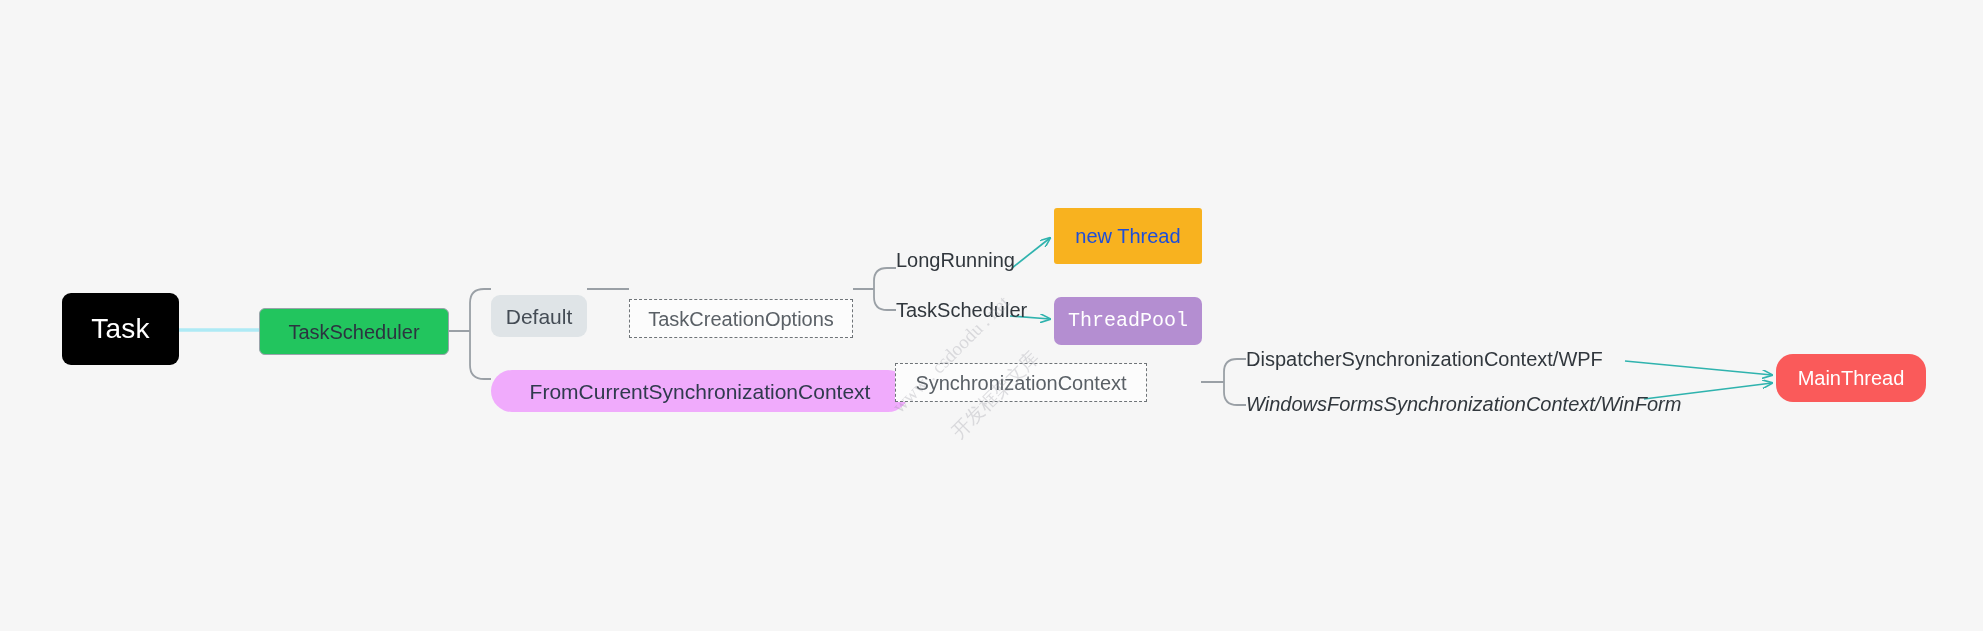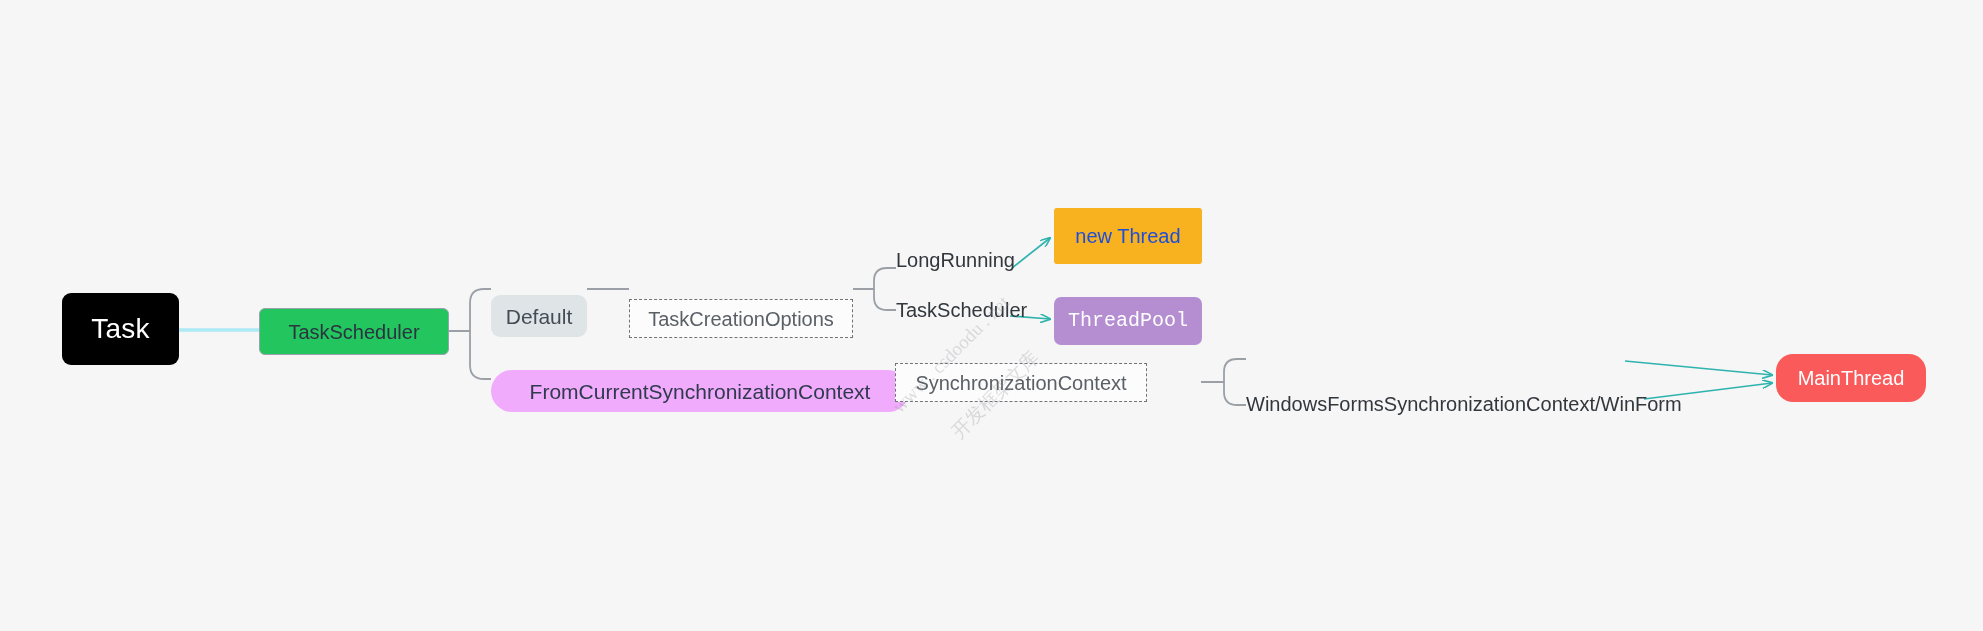--- a/index.html
+++ b/index.html
@@ -102,21 +102,21 @@
   
   .n-plain {
     color: #31373d;
     font-size: 20px;
     justify-content: flex-start;
     background: transparent;
   }
   .n-longrunning  { left: 896px;  top: 246px; width: 200px; height: 28px; }
   .n-otheroptions { left: 896px;  top: 296px; width: 200px; height: 28px; }
   .n-dispatcher   { left: 1246px; top: 345px; width: 430px; height: 28px; }
-  .n-winforms     { left: 1246px; top: 390px; width: 470px; height: 28px; }
+  .n-winforms     { left: 1246px; top: 390px; width: 470px; height: 28px; font-style: italic; }
 
   
   .n-newthread {
     left: 1054px; top: 208px;
     width: 148px; height: 56px;
     background: #f8b21f;
     border-radius: 3px;
     color: #1d4ed8;
     font-size: 20px;
   }
@@ -232,20 +232,23 @@
   </div>
 
   <div class="node n-newthread">
     <span>new Thread</span>
   </div>
 
   <div class="node n-threadpool">
     <span>ThreadPool</span>
   </div>
 
+  <div class="node n-plain n-dispatcher">
+    <span>DispatcherSynchronizationContext/WPF</span>
+  </div>
 
   <div class="node n-plain n-winforms">
     <span>WindowsFormsSynchronizationContext/WinForm</span>
   </div>
 
   <div class="node n-mainthread">
     <span>MainThread</span>
   </div>
 
   <div class="watermark">

